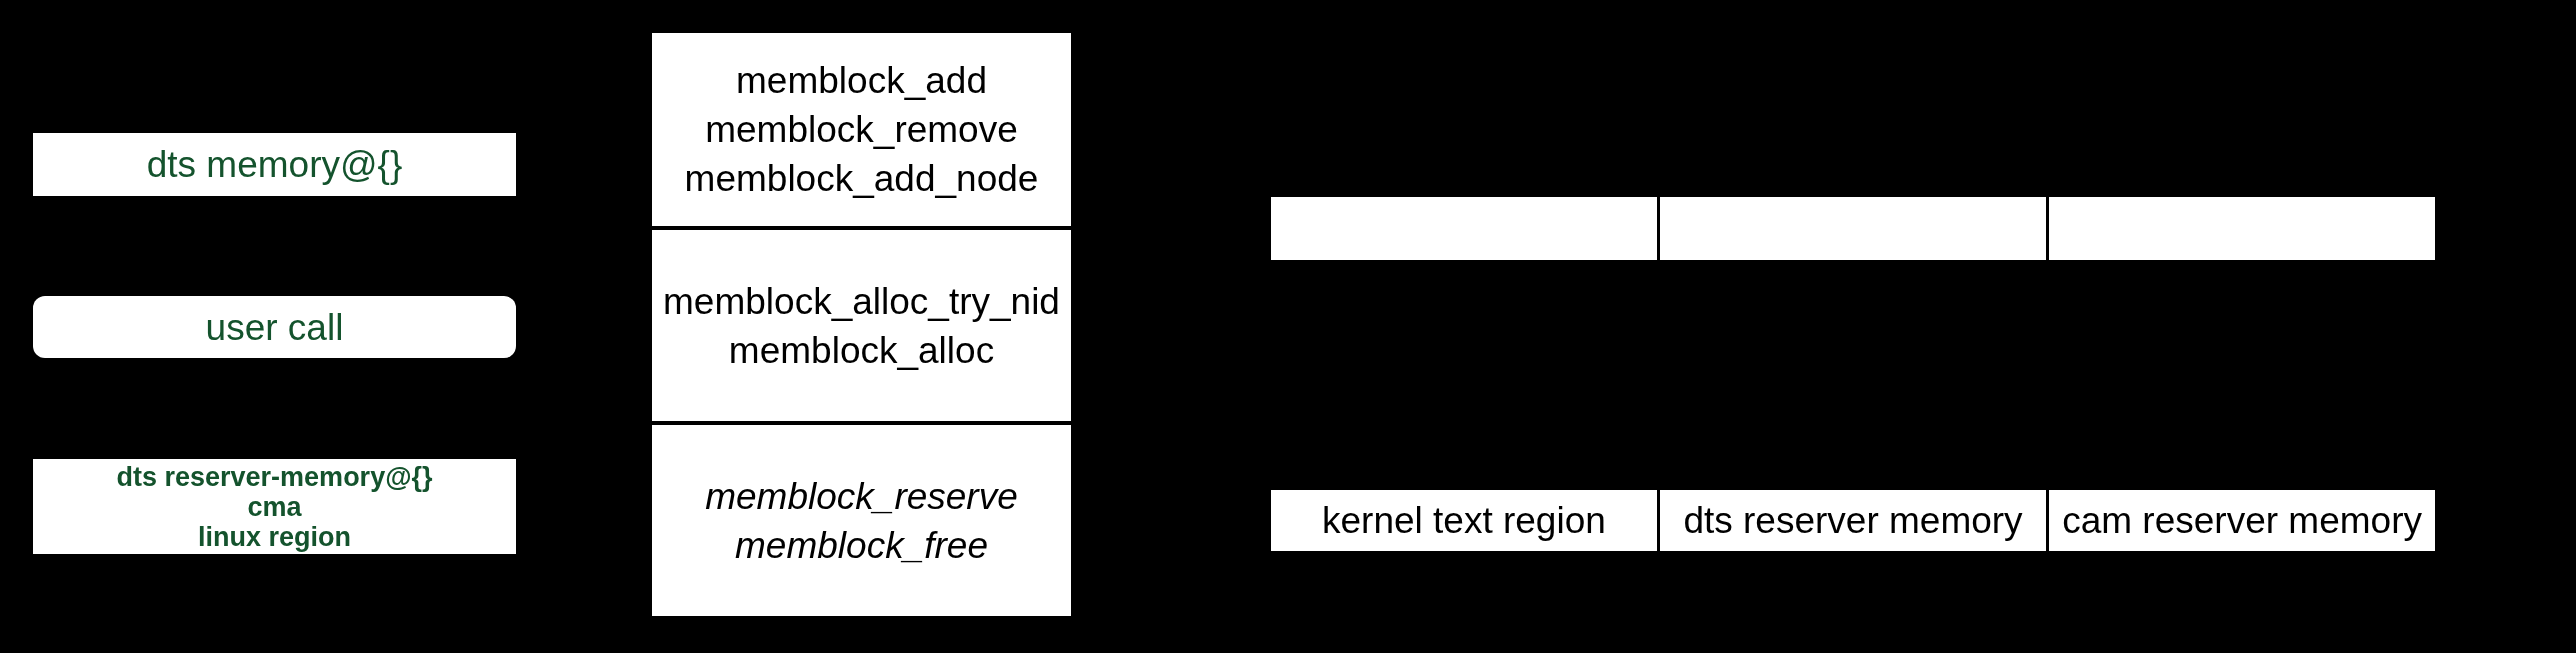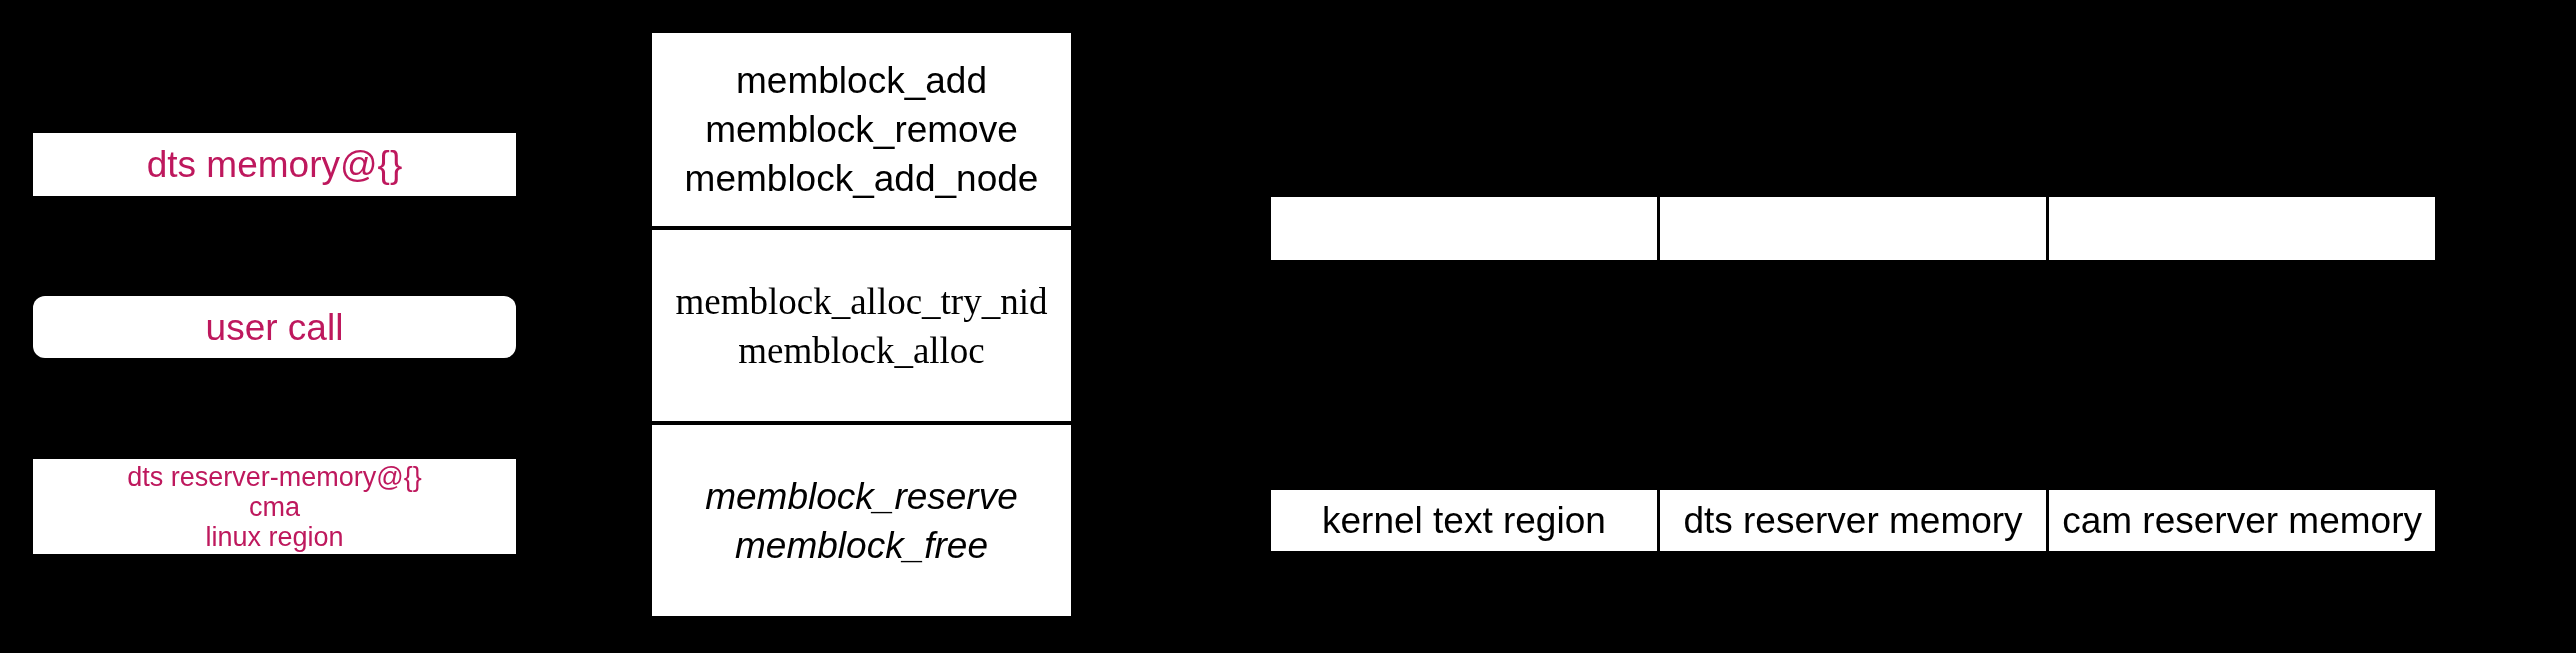--- a/index.html
+++ b/index.html
@@ -12,51 +12,51 @@
     width: 2576px;
     height: 654px;
     background: #000000;
     font-family: "Liberation Sans", sans-serif;
     color: #000000;
     overflow: hidden;
   }
   .box {
     position: absolute;
     background: #ffffff;
-    color: #be185d;
+    color: #14532d;
     display: flex;
     flex-direction: column;
     align-items: center;
     justify-content: center;
     text-align: center;
     white-space: nowrap;
   }
   .big-text { font-size: 37px; line-height: 49px; }
-  .small-text { font-size: 27px; line-height: 30px; }
+  .small-text { font-size: 27px; line-height: 30px; font-weight: bold; }
 
   
   #dts-memory-box   { left: 33px;  top: 133px; width: 483px; height: 63px; }
   #user-call-box    { left: 33px;  top: 296px; width: 483px; height: 62px; border-radius: 12px; }
   #reserved-sources-box { left: 33px; top: 459px; width: 483px; height: 95px; }
 
   
   #memblock-api-box {
     position: absolute;
     left: 652px; top: 33px; width: 419px; height: 583px;
     display: flex; flex-direction: column;
   }
   #memblock-api-box .section {
     background: #ffffff;
     display: flex; flex-direction: column;
     align-items: center; justify-content: center;
     text-align: center;
     white-space: nowrap;
   }
   #memblock-api-box .sec-1 { height: 193px; }
-  #memblock-api-box .sec-2 { height: 191px; font-family: Liberation Serif, serif; }
+  #memblock-api-box .sec-2 { height: 191px; }
   #memblock-api-box .sec-3 { height: 191px; font-style: italic; }
   #memblock-api-box .h-divider { height: 4.1px; background: #000000; }
 
   
   .map-row {
     position: absolute;
     left: 1271px; width: 1164px;
     display: flex; flex-direction: row;
   }
   #memory-map-upper-row { top: 197px; height: 63px; }

